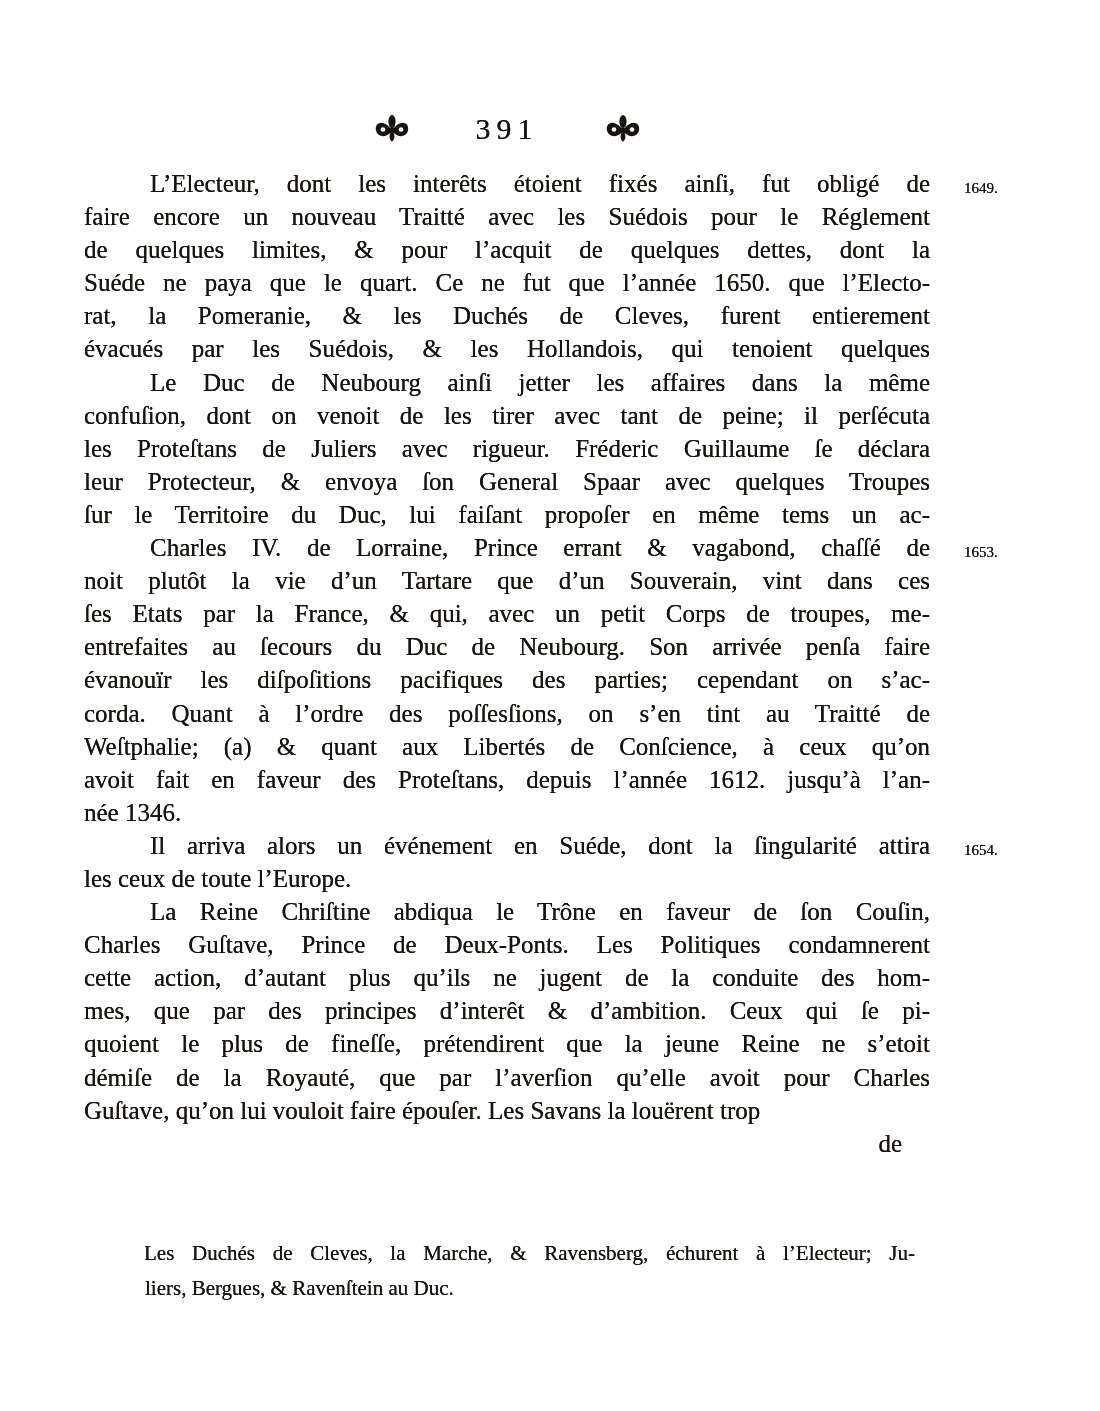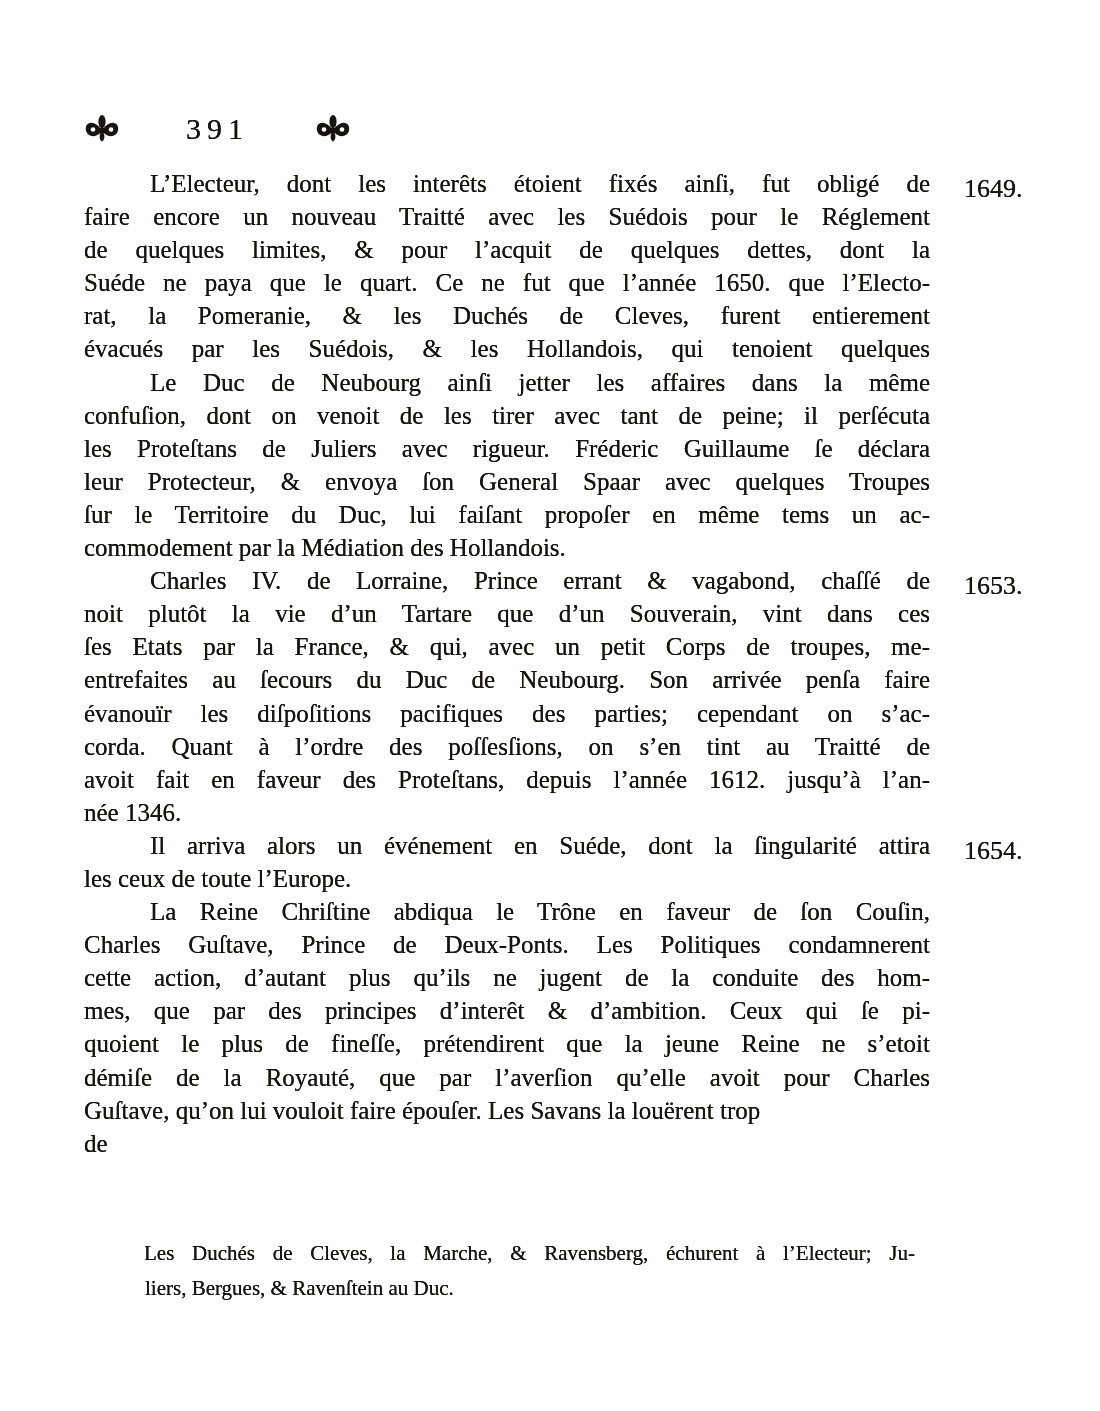--- a/index.html
+++ b/index.html
@@ -11,20 +11,21 @@
     font-family: "Liberation Serif", "DejaVu Serif", serif;
     color: #17130e;
     overflow: hidden;
   }
   .header {
     position: absolute;
     left: 84px;
     top: 112px;
     width: 846px;
     display: flex;
+    justify-content: center;
     align-items: center;
     gap: 66px;
   }
   .fleuron { display: inline-block; line-height: 0; }
   .pagenum {
     font-size: 30px;
     letter-spacing: 6px;
     text-shadow: 0 0 0.6px currentColor;
   }
   .textblock {
@@ -42,26 +43,26 @@
     text-align-last: justify;
     height: 33.1px;
     overflow: hidden;
   }
   .line.first { text-indent: 66px; }
   .line.lastline { text-align-last: left; }
   .margin-year {
     position: absolute;
     left: calc(100% + 34px);
     top: 5px;
-    font-size: 26px;
+    font-size: 15px;
     white-space: nowrap;
     text-shadow: 0 0 0.5px currentColor;
   }
   .catchword {
-    text-align: left;
+    text-align: right;
     padding-right: 28px;
     height: 33.1px;
   }
   .footnote {
     position: absolute;
     left: 103px;
     top: 1236px;
     width: 812px;
     font-size: 21px;
     line-height: 34.5px;
@@ -111,30 +112,30 @@
           <div class="line">Suéde ne paya que le quart. Ce ne fut que l’année 1650. que l’Electo-</div>
           <div class="line">rat, la Pomeranie, &amp; les Duchés de Cleves, furent entierement</div>
           <div class="line">évacués par les Suédois, &amp; les Hollandois, qui tenoient quelques</div>
         </div>
         <div class="paragraph">
           <div class="line first">Le Duc de Neubourg ainſi jetter les affaires dans la même</div>
           <div class="line">confuſion, dont on venoit de les tirer avec tant de peine; il perſécuta</div>
           <div class="line">les Proteſtans de Juliers avec rigueur. Fréderic Guillaume ſe déclara</div>
           <div class="line">leur Protecteur, &amp; envoya ſon General Spaar avec quelques Troupes</div>
           <div class="line">ſur le Territoire du Duc, lui faiſant propoſer en même tems un ac-</div>
-          <div class="line lastline">commodement par la Médiation des Hollandois.</div>
         </div>
         <div class="paragraph">
           <span class="margin-year">1653.</span>
           <div class="line first">Charles IV. de Lorraine, Prince errant &amp; vagabond, chaſſé de</div>
           <div class="line">noit plutôt la vie d’un Tartare que d’un Souverain, vint dans ces</div>
           <div class="line">ſes Etats par la France, &amp; qui, avec un petit Corps de troupes, me-</div>
           <div class="line">entrefaites au ſecours du Duc de Neubourg. Son arrivée penſa faire</div>
           <div class="line">évanouïr les diſpoſitions pacifiques des parties; cependant on s’ac-</div>
           <div class="line">corda. Quant à l’ordre des poſſesſions, on s’en tint au Traitté de</div>
+          <div class="line">Weſtphalie; (a) &amp; quant aux Libertés de Conſcience, à ceux qu’on</div>
           <div class="line">avoit fait en faveur des Proteſtans, depuis l’année 1612. jusqu’à l’an-</div>
           <div class="line lastline">née 1346.</div>
         </div>
         <div class="paragraph">
           <span class="margin-year">1654.</span>
           <div class="line first">Il arriva alors un événement en Suéde, dont la ſingularité attira</div>
           <div class="line lastline">les ceux de toute l’Europe.</div>
         </div>
         <div class="paragraph">
           <div class="line first">La Reine Chriſtine abdiqua le Trône en faveur de ſon Couſin,</div>

